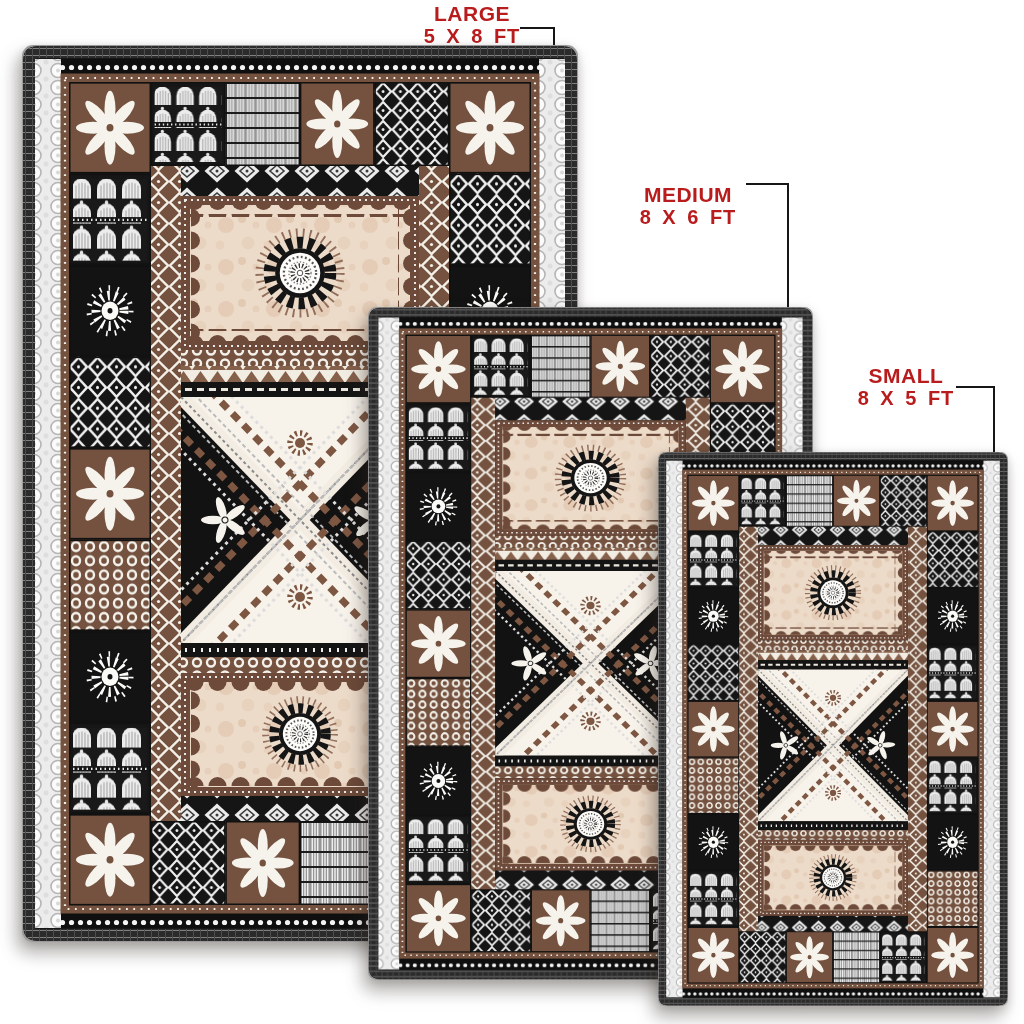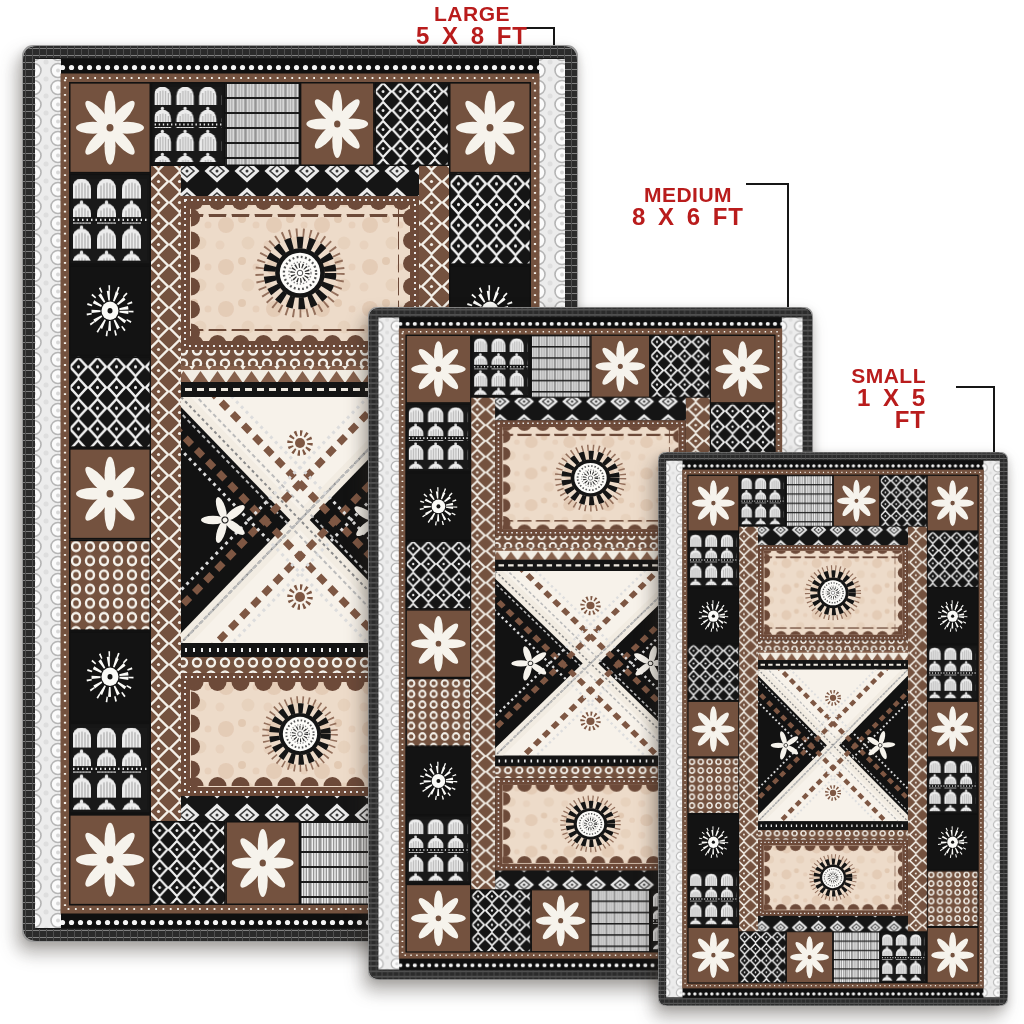--- a/index.html
+++ b/index.html
@@ -5,36 +5,36 @@
   html,body{margin:0;padding:0;}
   body{
     width:1024px;height:1024px;position:relative;overflow:hidden;
     background:#ffffff;
     font-family:"Liberation Sans","DejaVu Sans",sans-serif;
   }
   .size-label{
     position:absolute;text-align:center;color:#b91c1c;
     font-weight:bold;font-size:21px;line-height:22px;letter-spacing:.5px;
   }
-  .size-label .dims{font-size:24px;letter-spacing:1px;word-spacing:4px;}
+  .size-label .dims{font-size:20px;letter-spacing:1px;word-spacing:4px;}
   .leader{
     position:absolute;
     border-top:2.5px solid #161616;border-right:2.5px solid #161616;
   }
   .rug{
     position:absolute;
     filter:drop-shadow(-5px 10px 9px rgba(45,38,32,.33)) drop-shadow(0 3px 4px rgba(45,38,32,.18));
   }
   .rug svg{display:block;width:100%;height:100%;}
   #rug-large {left:22px; top:45px; width:556px;height:897px;z-index:1;}
   #rug-medium{left:368px;top:307px;width:445px;height:673px;z-index:2;}
   #rug-small {left:658px;top:452px;width:350px;height:554px;z-index:3;}
   #label-large {left:412px;top:3px;  width:120px;}
   #label-medium{left:628px;top:160px;width:120px;margin-top:24px;}
-  #label-small {left:814px;top:365px;width:112px;text-align:right;}
+  #label-small {left:850px;top:365px;width:112px;}
   #leader-large {left:520px;top:27px; width:33px;height:18px;}
   #leader-medium{left:746px;top:183px;width:41px;height:124px;}
   #leader-small {left:956px;top:386px;width:37px;height:66px;}
 </style>
 </head>
 <body>
 
 <svg width="0" height="0" style="position:absolute" aria-hidden="true">
   <defs>
     <pattern id="p-hatch" patternUnits="userSpaceOnUse" width="7" height="7">
@@ -303,14 +303,14 @@
 <div class="size-label" id="label-large">
   <div>LARGE</div>
   <div class="dims">5 X 8 FT</div>
 </div>
 <div class="size-label" id="label-medium">
   <div>MEDIUM</div>
   <div class="dims">8 X 6 FT</div>
 </div>
 <div class="size-label" id="label-small">
   <div>SMALL</div>
-  <div class="dims">1 X 5 FT</div>
+  <div class="dims">8 X 5 FT</div>
 </div>
 
 </body></html>

